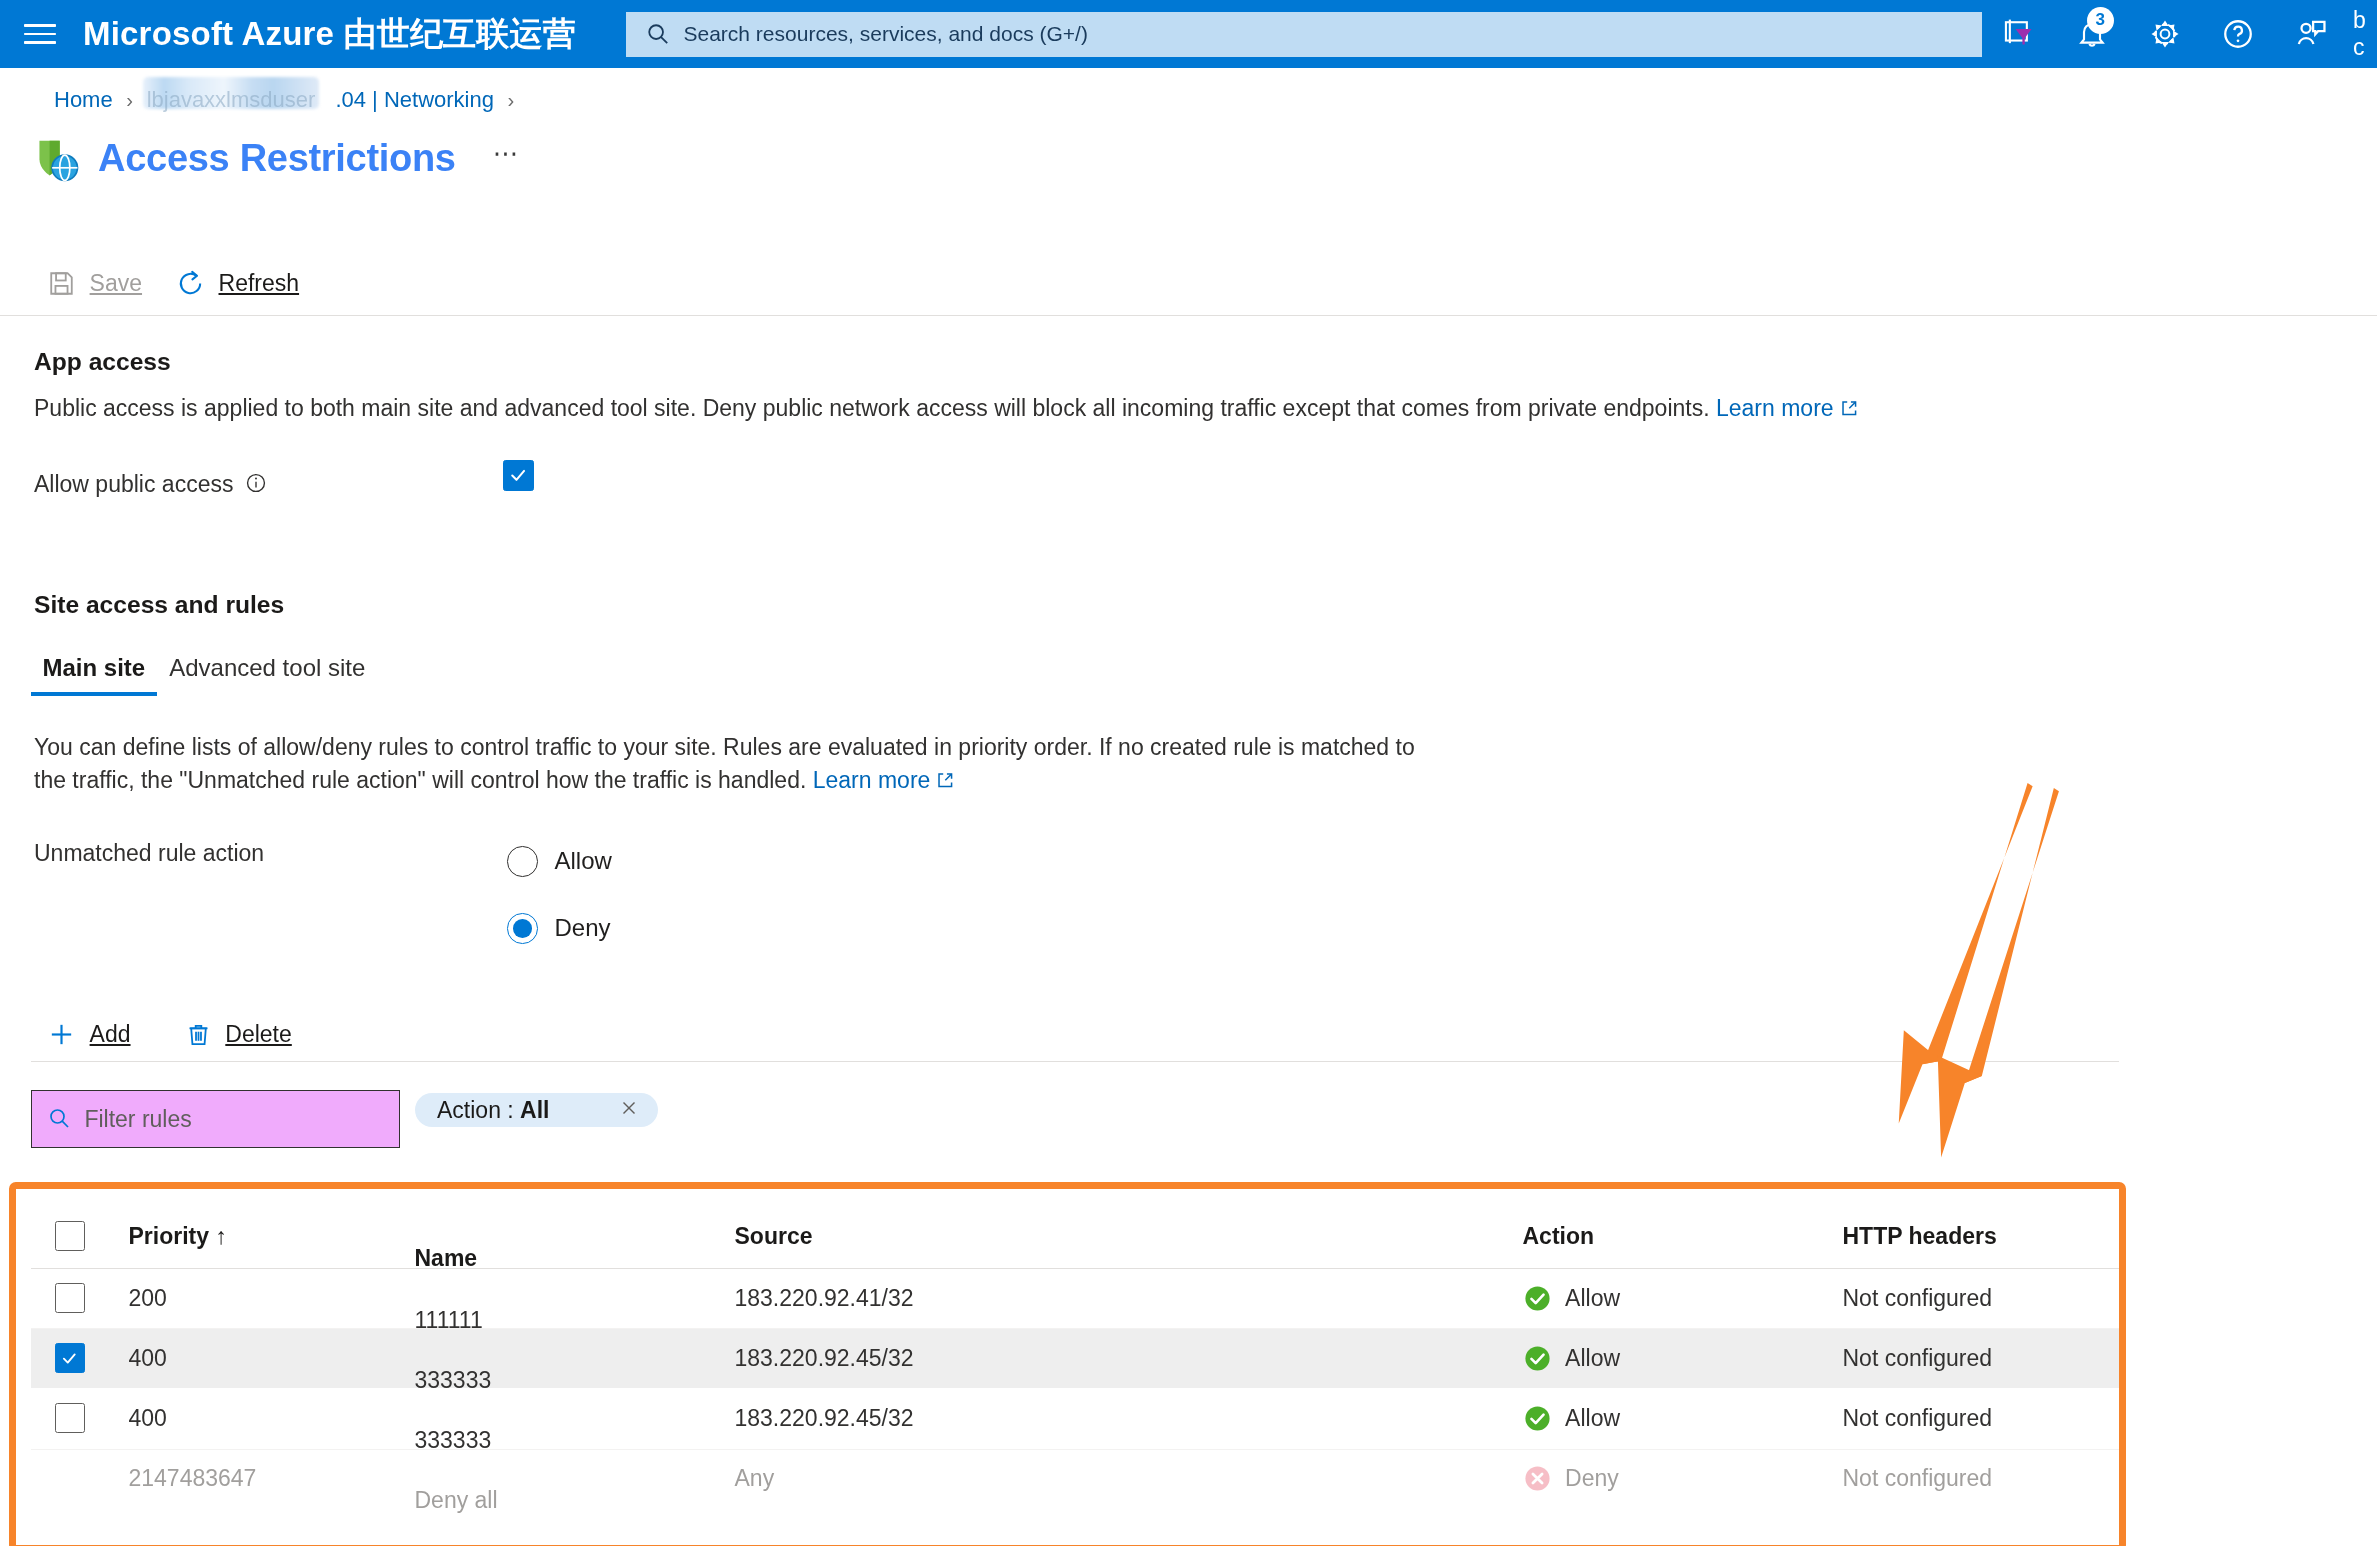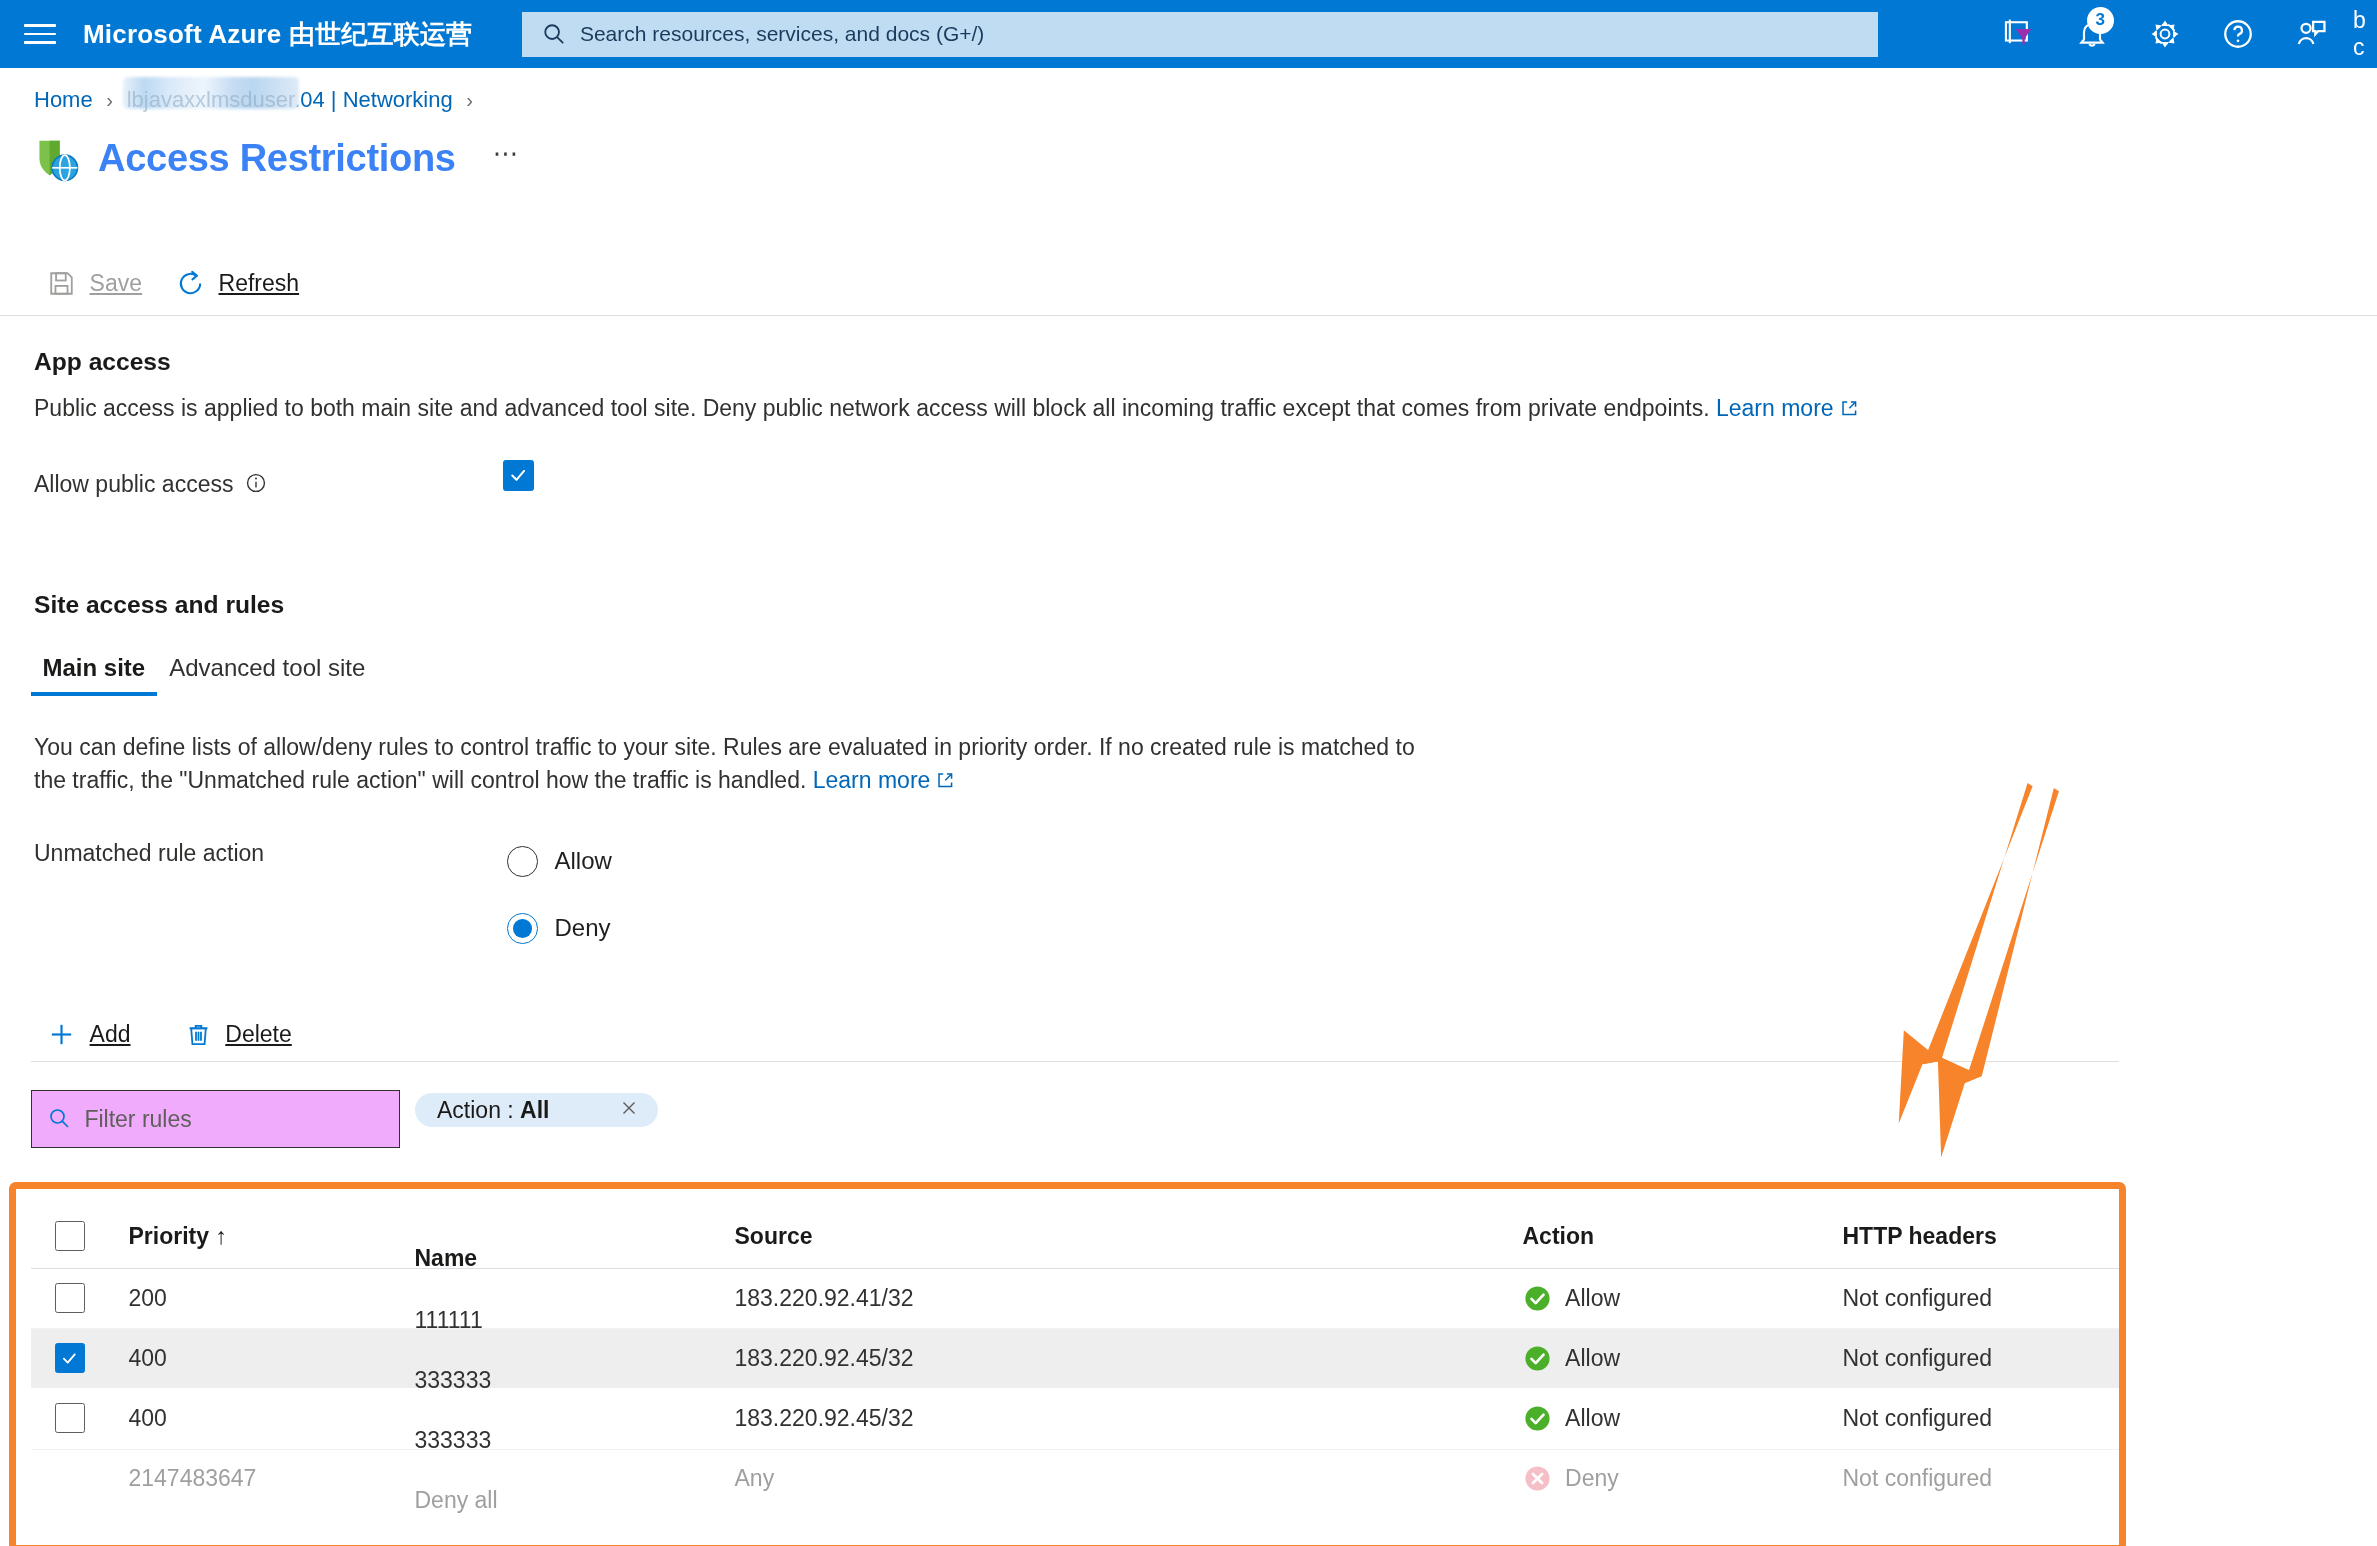--- a/index.html
+++ b/index.html
@@ -18,21 +18,21 @@
     display: flex; align-items: center;
   }
   .hamburger {
     width: 32px; height: 25.4px;
     margin-left: 24px; margin-right: 27px;
     display: flex; flex-direction: column; justify-content: center; gap: 6px;
     cursor: pointer;
   }
   .hamburger i { display: block; height: 2.5px; background: #fff; border-radius: 0.8px; }
   .brand {
-    color: #fff; font-size: 26px; font-weight: 600;
+    color: #fff; font-size: 33px; font-weight: 600;
     letter-spacing: 0.2px; white-space: nowrap;
   }
   .search-box {
     margin-left: 50px;
     width: 1356px; height: 45px;
     background: #bfdcf3;
     display: flex; align-items: center;
     padding-left: 18.6px;
     cursor: text;
   }
@@ -60,21 +60,21 @@
     margin-left: 5.1px; margin-right: 0;
     overflow: hidden; width: 24px; white-space: nowrap;
   }
 
   
   .breadcrumb {
     position: absolute; left: 34px; top: 87px;
     display: flex; align-items: center;
     font-size: 22px;
   }
-  .bc-link { color: #0067b8; cursor: pointer; }
+  .bc-link { color: #0067b8; cursor: pointer; margin-left: 20px; }
   .bc-sep { color: #6b6b6b; margin: 0 13.6px; font-size: 20.3px; }
   .bc-redacted {
     position: relative; color: #535353;
   }
   .bc-blur {
     position: absolute; left: -3.4px; top: -10.2px;
     width: 176px; height: 32px;
     background: linear-gradient(90deg,#e8f1fb 0%, #bcd9f2 12%, #d9e9f8 26%,
                  #eef5fc 46%, #c6ddf3 62%, #b9d6f0 74%, #dfeaf7 100%);
     border-radius: 5.1px;

